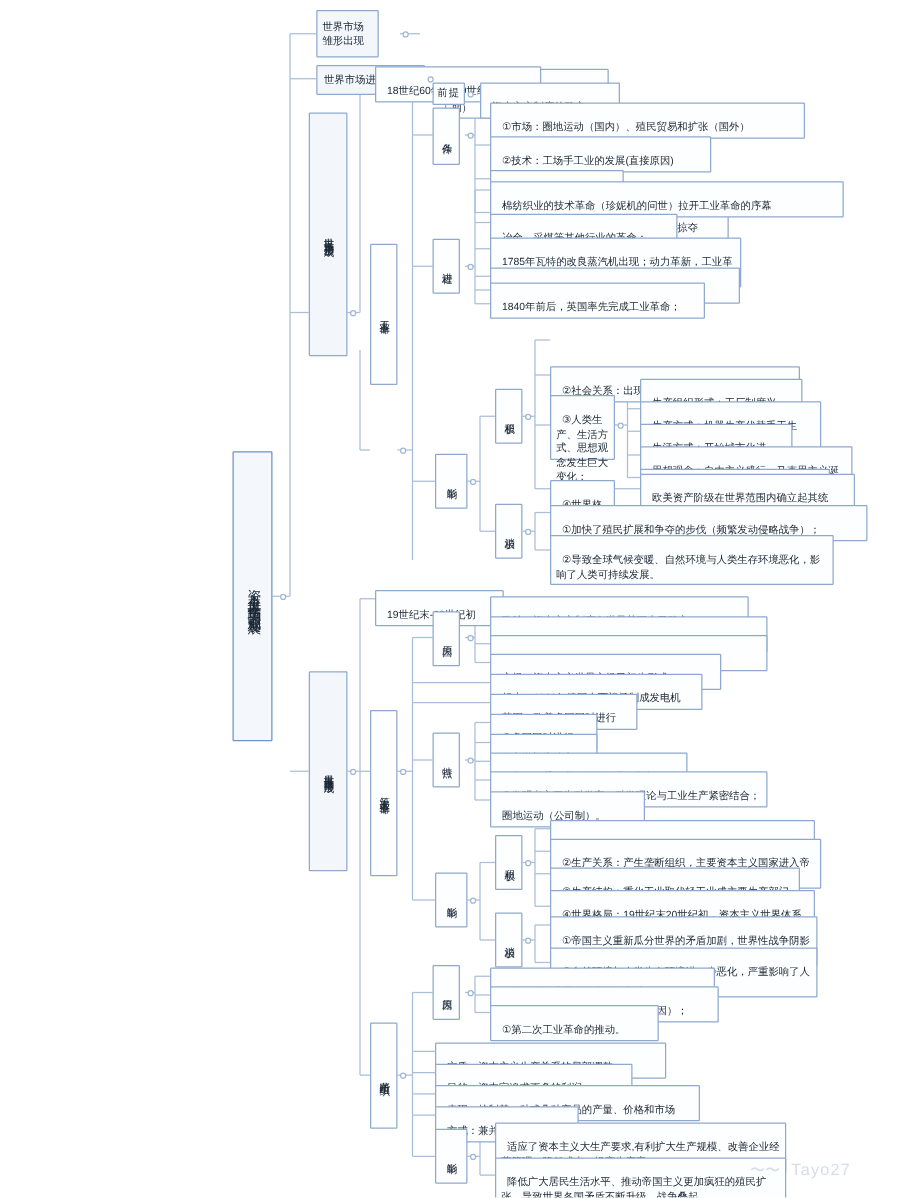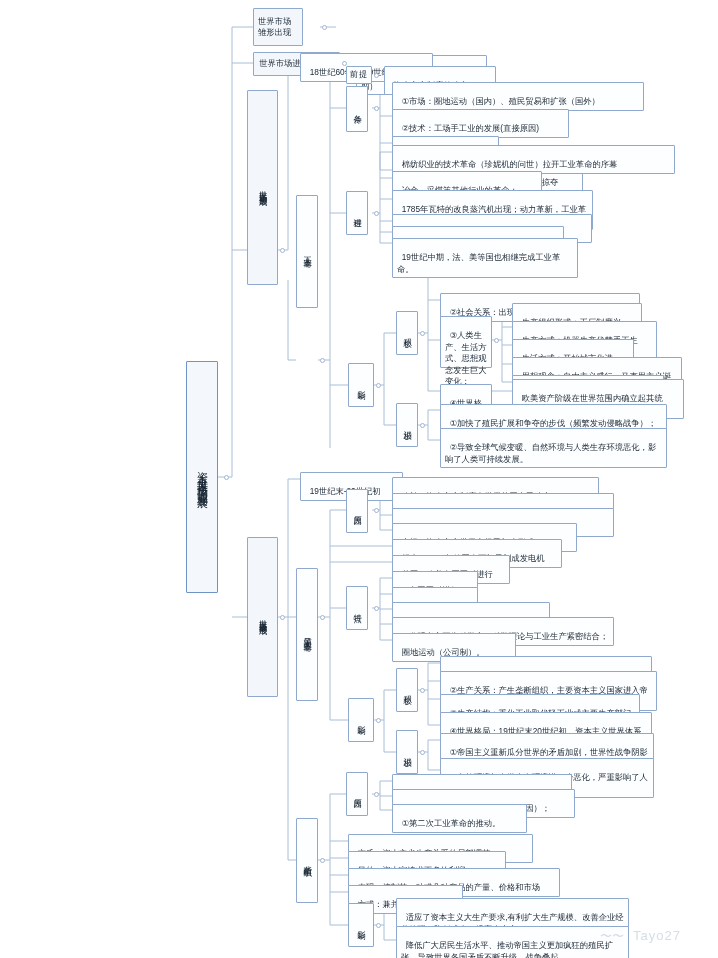--- a/index.html
+++ b/index.html
@@ -219,23 +219,20 @@
 </div>
 <div class="node" style="left:392px;top:190px;width:201px;">
   <span>1785年瓦特的改良蒸汽机出现；动力革新，工业革命进入崭新阶段 “蒸汽时代”</span>
 </div>
 <div class="node" style="left:392px;top:214px;width:200px;">
   <span>交通运输业的革命；蒸汽轮船、火车的出现</span>
 </div>
 <div class="node" style="left:392px;top:226px;width:172px;">
   <span>1840年前后，英国率先完成工业革命；</span>
 </div>
-<div class="node" style="left:392px;top:238px;width:186px;">
-  <span>19世纪中期，法、美等国也相继完成工业革命。</span>
-</div>
 
 <div class="node vert" style="left:348px;top:363px;width:26px;height:44px;">
   <span>影响</span>
 </div>
 <div class="node vert" style="left:396px;top:311px;width:22px;height:44px;">
   <span>积极</span>
 </div>
 <div class="node" style="left:440px;top:293px;width:200px;">
   <span>②社会关系：出现工业资产阶级和工业无产阶级。</span>
 </div>
@@ -259,21 +256,21 @@
 </div>
 <div class="node" style="left:440px;top:384px;width:52px;">
   <span>④世界格局：</span>
 </div>
 <div class="node" style="left:512px;top:379px;width:172px;">
   <span>欧美资产阶级在世界范围内确立起其统治，世界市场初步（基本）形成。</span>
 </div>
 <div class="node vert" style="left:396px;top:403px;width:22px;height:44px;">
   <span>消极</span>
 </div>
-<div class="node" style="left:440px;top:404px;width:227px;">
+<div class="node" style="left:440px;top:404px;width:254px;">
   <span>①加快了殖民扩展和争夺的步伐（频繁发动侵略战争）；</span>
 </div>
 <div class="node" style="left:440px;top:428px;width:227px;">
   <span>②导致全球气候变暖、自然环境与人类生存环境恶化，影响了人类可持续发展。</span>
 </div>
 
 <div class="node lvl2 vert" style="left:247px;top:537px;width:31px;height:160px;">
   <span>世界市场最终形成</span>
 </div>
 <div class="node" style="left:300px;top:472px;width:103px;">

